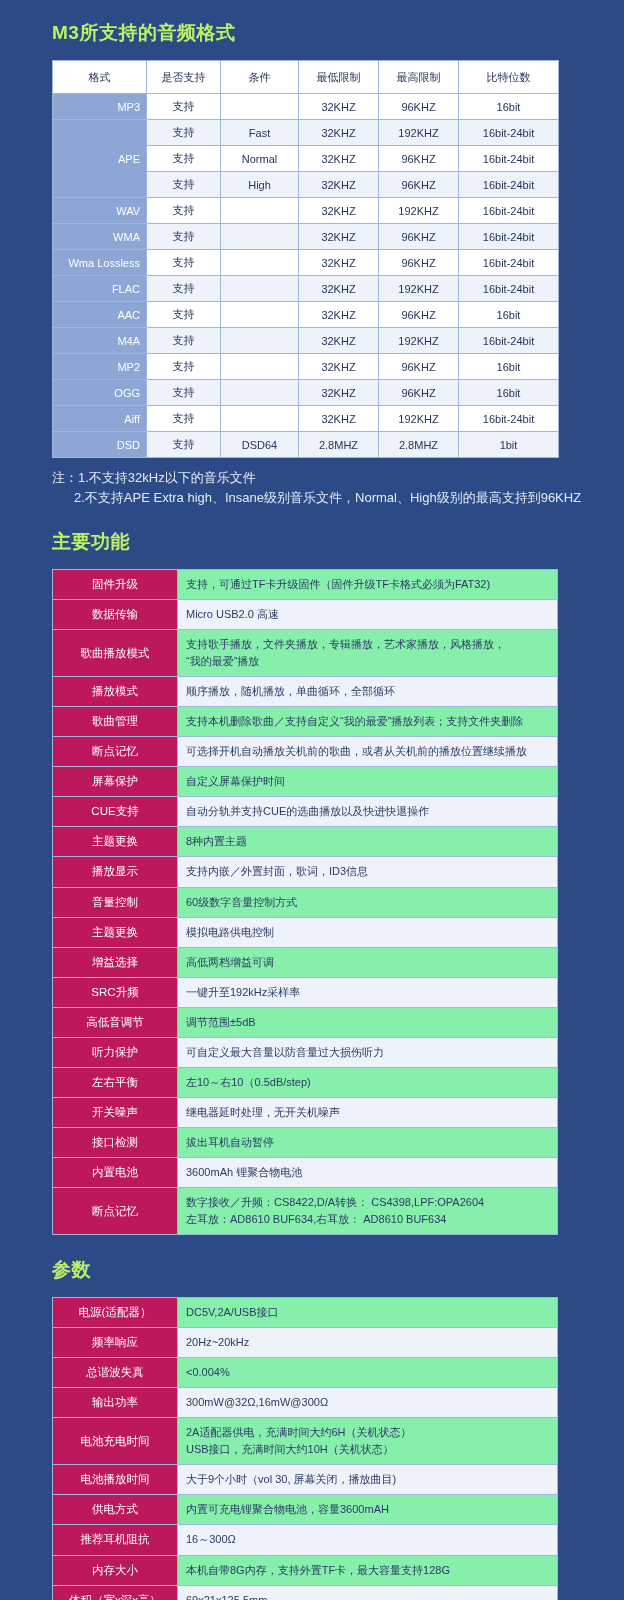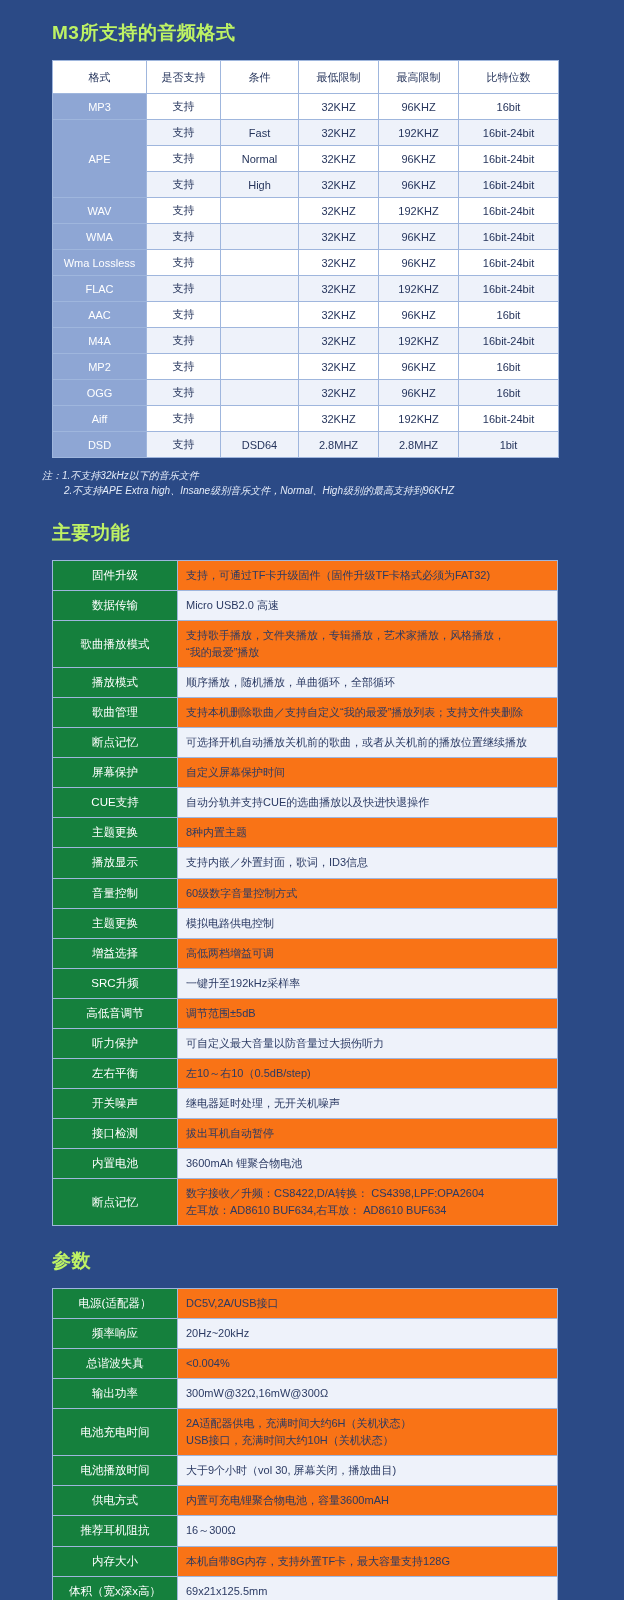--- a/index.html
+++ b/index.html
@@ -49,63 +49,62 @@
   .fmt-head td {
     background: #c9d5ec;
     color: #26355c;
     text-align: center;
     font-size: 11.5px;
     height: 22px;
   }
   .fmt-name {
     background: #8ea6d4 !important;
     color: #ffffff !important;
-    text-align: center;
+    text-align: right;
     font-size: 11.5px;
   }
   .fmt-cell {
     text-align: center;
     background: #ffffff;
     color: #2b3a63;
   }
   .fmt-cell.alt {
     background: #eef2fa;
   }
   .note {
-    margin: 10px 0 0 12px;
-    font-size: 10px;
+    margin: 10px 0 0 22px;
+    font-size: 13px;
     line-height: 1.5;
     color: #e4ebf8;
-    font-style: italic;
   }
   .note div:nth-child(2) {
     padding-left: 22px;
   }
   
   table.kv {
     border-collapse: collapse;
     width: 506px;
     margin: 0 0 0 22px;
     table-layout: fixed;
   }
   table.kv td {
     border: 1px solid #9fb6dd;
     font-size: 11px;
     padding: 6px 8px;
     vertical-align: middle;
   }
   table.kv td.k {
     width: 108px;
-    background: #15803d;
+    background: #be185d;
     color: #ffffff;
     text-align: center;
     font-size: 11.5px;
   }
   table.kv td.v {
-    background: #f97316;
+    background: #86efac;
     color: #2b3a63;
     line-height: 1.55;
   }
   table.kv tr:nth-child(even) td.v {
     background: #eef2fa;
   }
   .multiline {
     white-space: pre-line;
   }
 </style>

